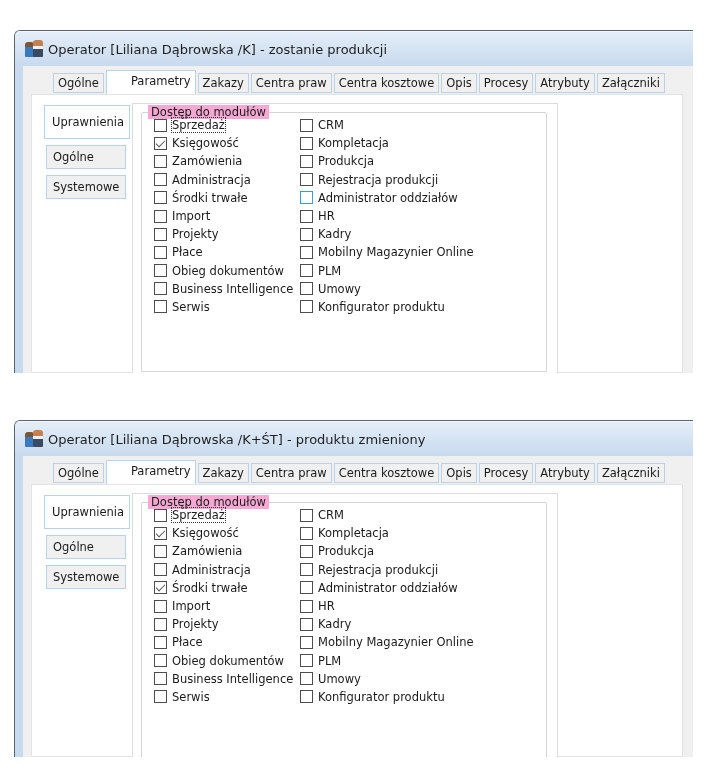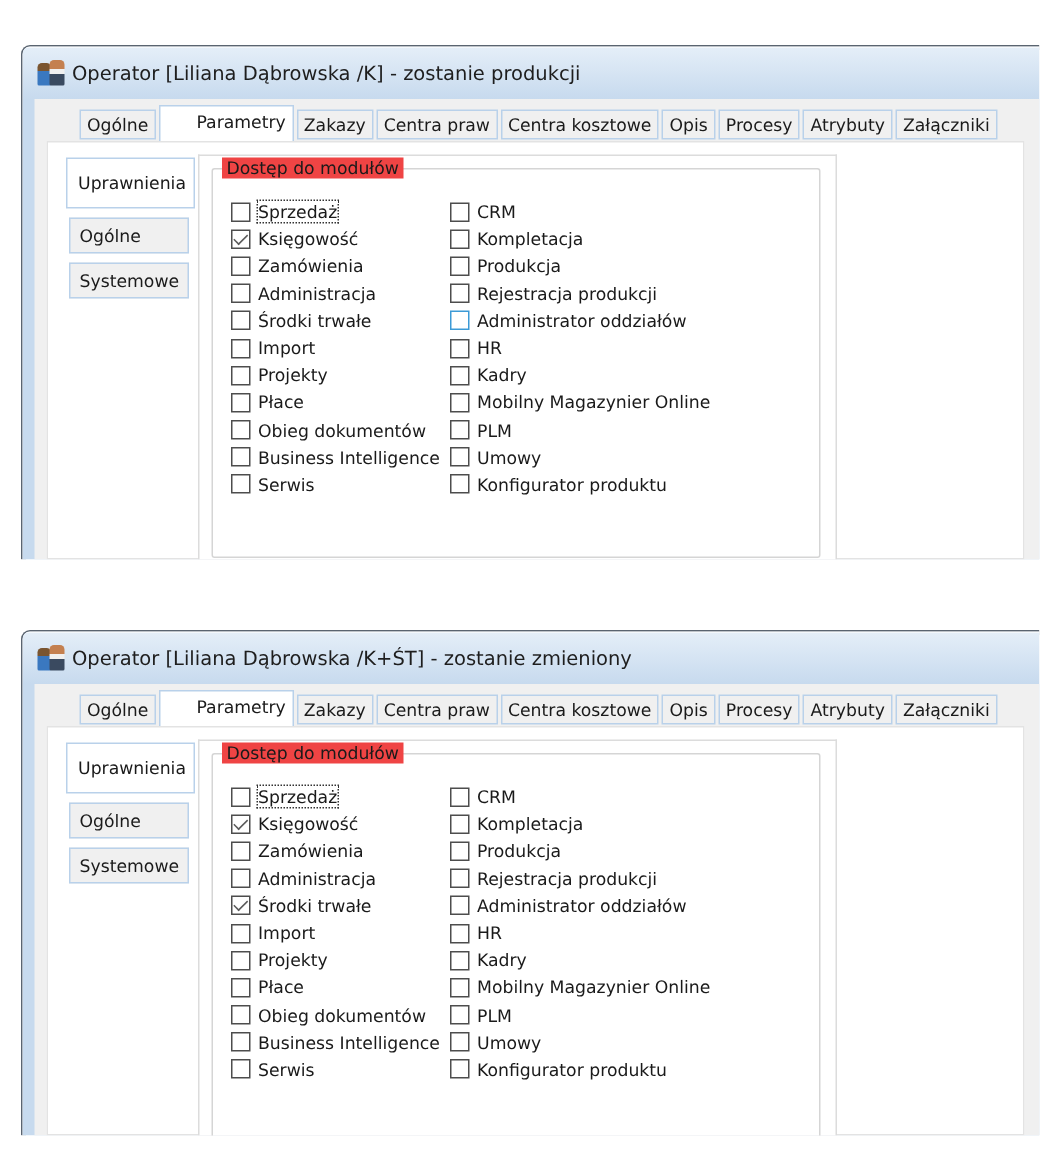--- a/index.html
+++ b/index.html
@@ -50,23 +50,23 @@
   .sidetab.active { background:#ffffff; width:86px; height:34px; margin-left:-2px; padding-left:7px; }
   .subpanel {
     position:absolute; left:100px; top:8px; width:424px; bottom:-1px;
     border:1px solid #dcdcdc; border-bottom:none; background:#ffffff;
   }
   .groupbox {
     position:absolute; left:8px; top:8px; width:404px; height:258px;
     border:1px solid #d5d5d5; border-radius:2px;
   }
   .group-legend {
-    position:absolute; left:6px; top:-8px; background:#ef4444; padding:0 3px; font-size:11.5px;
-  }
-  .col { position:absolute; top:19px; }
+    position:absolute; left:6px; top:-8px; background:#f9a8d4; padding:0 3px; font-size:11.5px;
+  }
+  .col { position:absolute; top:3px; }
   .col1 { left:12px; }
   .col2 { left:158px; }
   .cb-row { height:18.2px; display:flex; align-items:center; white-space:nowrap; font-size:11.5px; }
   .cb {
     width:13px; height:13px; border:1px solid #4d4d4d; background:#ffffff; margin-right:5px;
     box-sizing:border-box; position:relative; flex:none;
   }
   .cb.hover { border-color:#3c9ad6; }
   .cb.checked::after {
     content:""; position:absolute; left:3px; top:0px; width:4px; height:8px;
@@ -205,21 +205,21 @@
     </div>
   </div>
 </div>
 
 <div class="window win2">
   <div class="titlebar">
     <span class="title-icon">
         <span class="p1"></span>
         <span class="p2"></span>
       </span>
-    <span class="title-text">Operator [Liliana Dąbrowska /K+ŚT] - zostanie zmieniony</span>
+    <span class="title-text">Operator [Liliana Dąbrowska /K+ŚT] - produktu zmieniony</span>
   </div>
   <div class="frame">
     <div class="frame-inner">
       <div class="tabs">
         <div class="tab">Ogólne</div>
         <div class="tab active">Parametry</div>
         <div class="tab">Zakazy</div>
         <div class="tab">Centra praw</div>
         <div class="tab">Centra kosztowe</div>
         <div class="tab">Opis</div>

